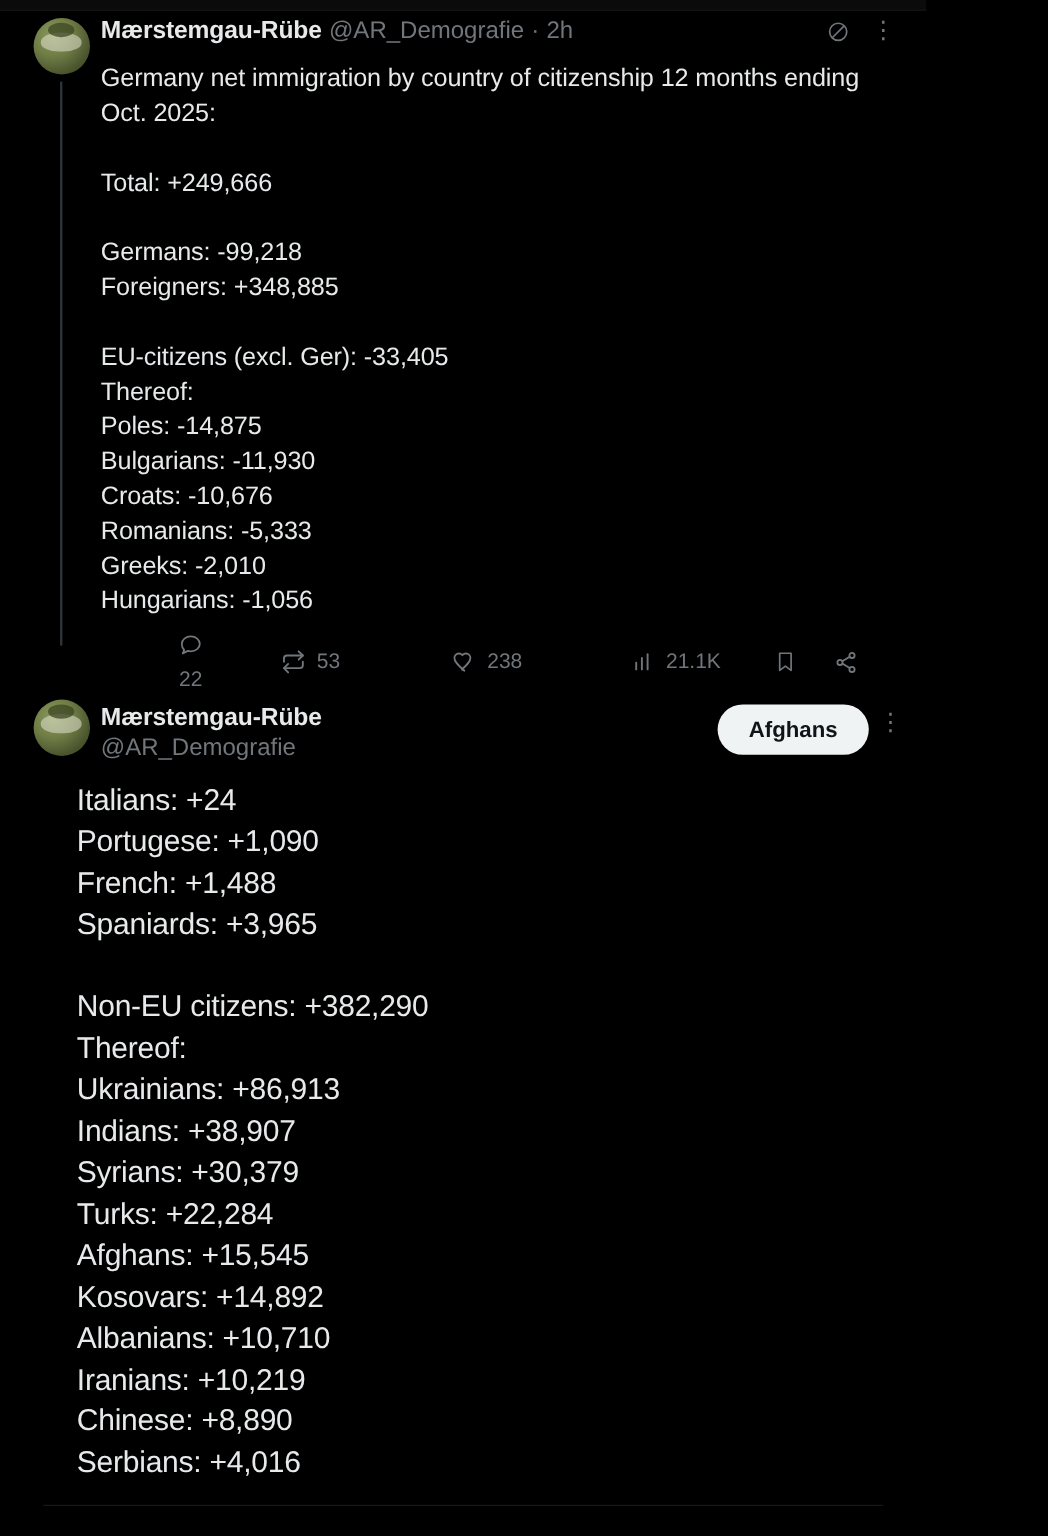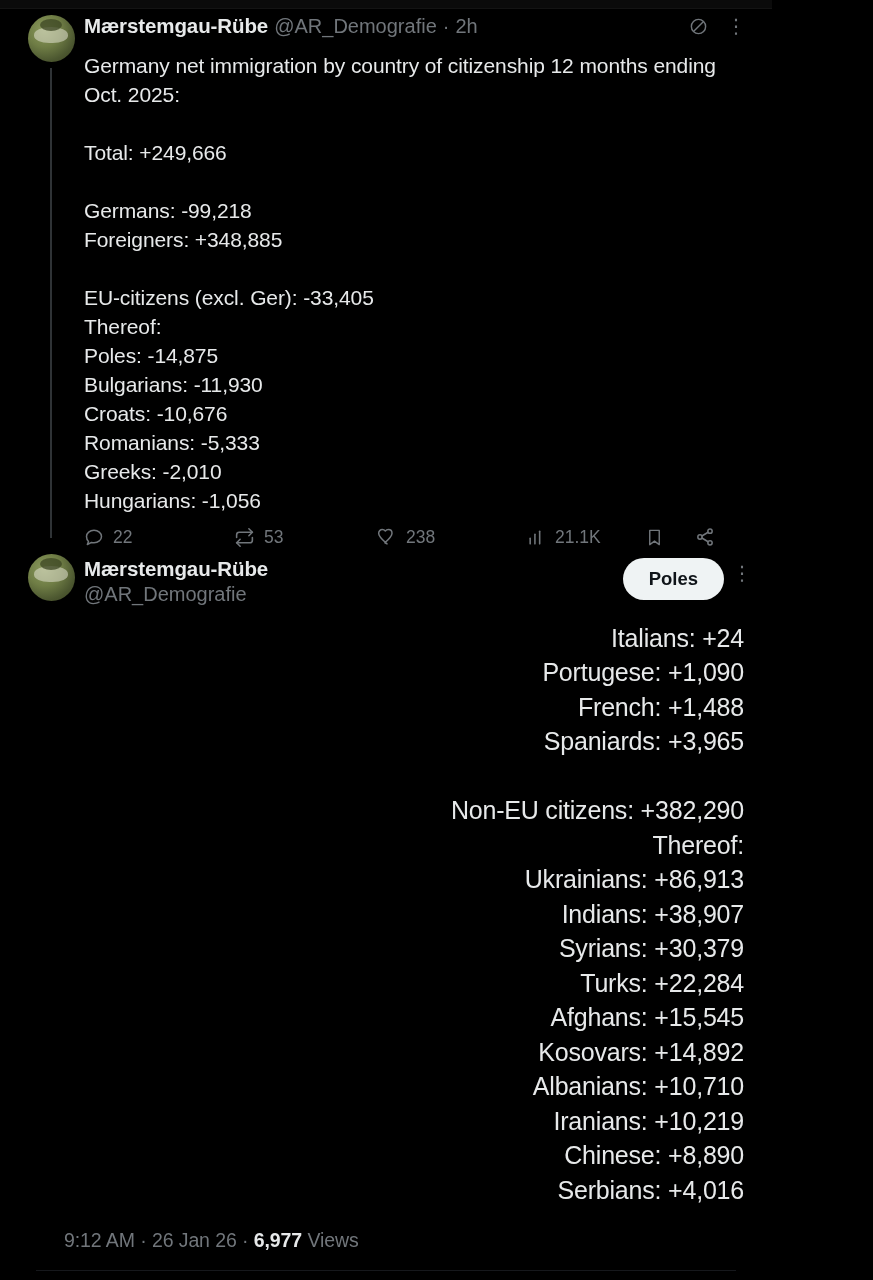--- a/index.html
+++ b/index.html
@@ -135,21 +135,21 @@
     color: #71767b;
     font-size: 17.5px;
     padding-right: 14px;
   }
   .action {
     display: flex;
     align-items: center;
     gap: 9px;
     color: #71767b;
   }
-  .a-reply { width: 150px; }
+  .a-reply { width: 150px; flex-direction: column; }
   .a-retweet { width: 143px; }
   .a-like { width: 150px; }
   .a-views { width: 118px; }
   .a-bookmark { width: 50px; }
   .a-share { }
   .act-icon svg { display: block; }
 
   
   .tweet2 {
     position: relative;
@@ -205,21 +205,20 @@
     margin-left: 6px;
   }
   .t2-body {
     font-size: 25px;
     line-height: 34.5px;
     color: #e7e9ea;
     white-space: pre-wrap;
     word-wrap: break-word;
     padding: 14px 10px 0 46px;
     letter-spacing: -0.2px;
-    text-align: right;
   }
   .t2-meta {
     padding: 22px 10px 0 46px;
     font-size: 19.5px;
     color: #71767b;
     letter-spacing: -0.1px;
   }
   .t2-meta .strong {
     color: #e7e9ea;
     font-weight: bold;
@@ -343,21 +342,21 @@
 
   <div class="tweet2">
     <div class="t2-head">
       <div class="t2-avatar-col">
         <div class="avatar"></div>
       </div>
       <div class="t2-names">
         <div class="t2-display">Mærstemgau-Rübe</div>
         <div class="t2-handle">@AR_Demografie</div>
       </div>
-      <button class="follow-btn">Poles</button>
+      <button class="follow-btn">Afghans</button>
       <div class="t2-more">⋮</div>
     </div>
 
     <div class="t2-body">Italians: +24
 Portugese: +1,090
 French: +1,488
 Spaniards: +3,965
 
 Non-EU citizens: +382,290
 Thereof:
@@ -365,25 +364,17 @@
 Indians: +38,907
 Syrians: +30,379
 Turks: +22,284
 Afghans: +15,545
 Kosovars: +14,892
 Albanians: +10,710
 Iranians: +10,219
 Chinese: +8,890
 Serbians: +4,016</div>
 
-    <div class="t2-meta">
-      <span>9:12 AM</span>
-      <span>·</span>
-      <span>26 Jan 26</span>
-      <span>·</span>
-      <span class="strong">6,977</span>
-      <span>Views</span>
-    </div>
 
     <div class="bottom-rule"></div>
   </div>
 
 </div>
 
 </body></html>

